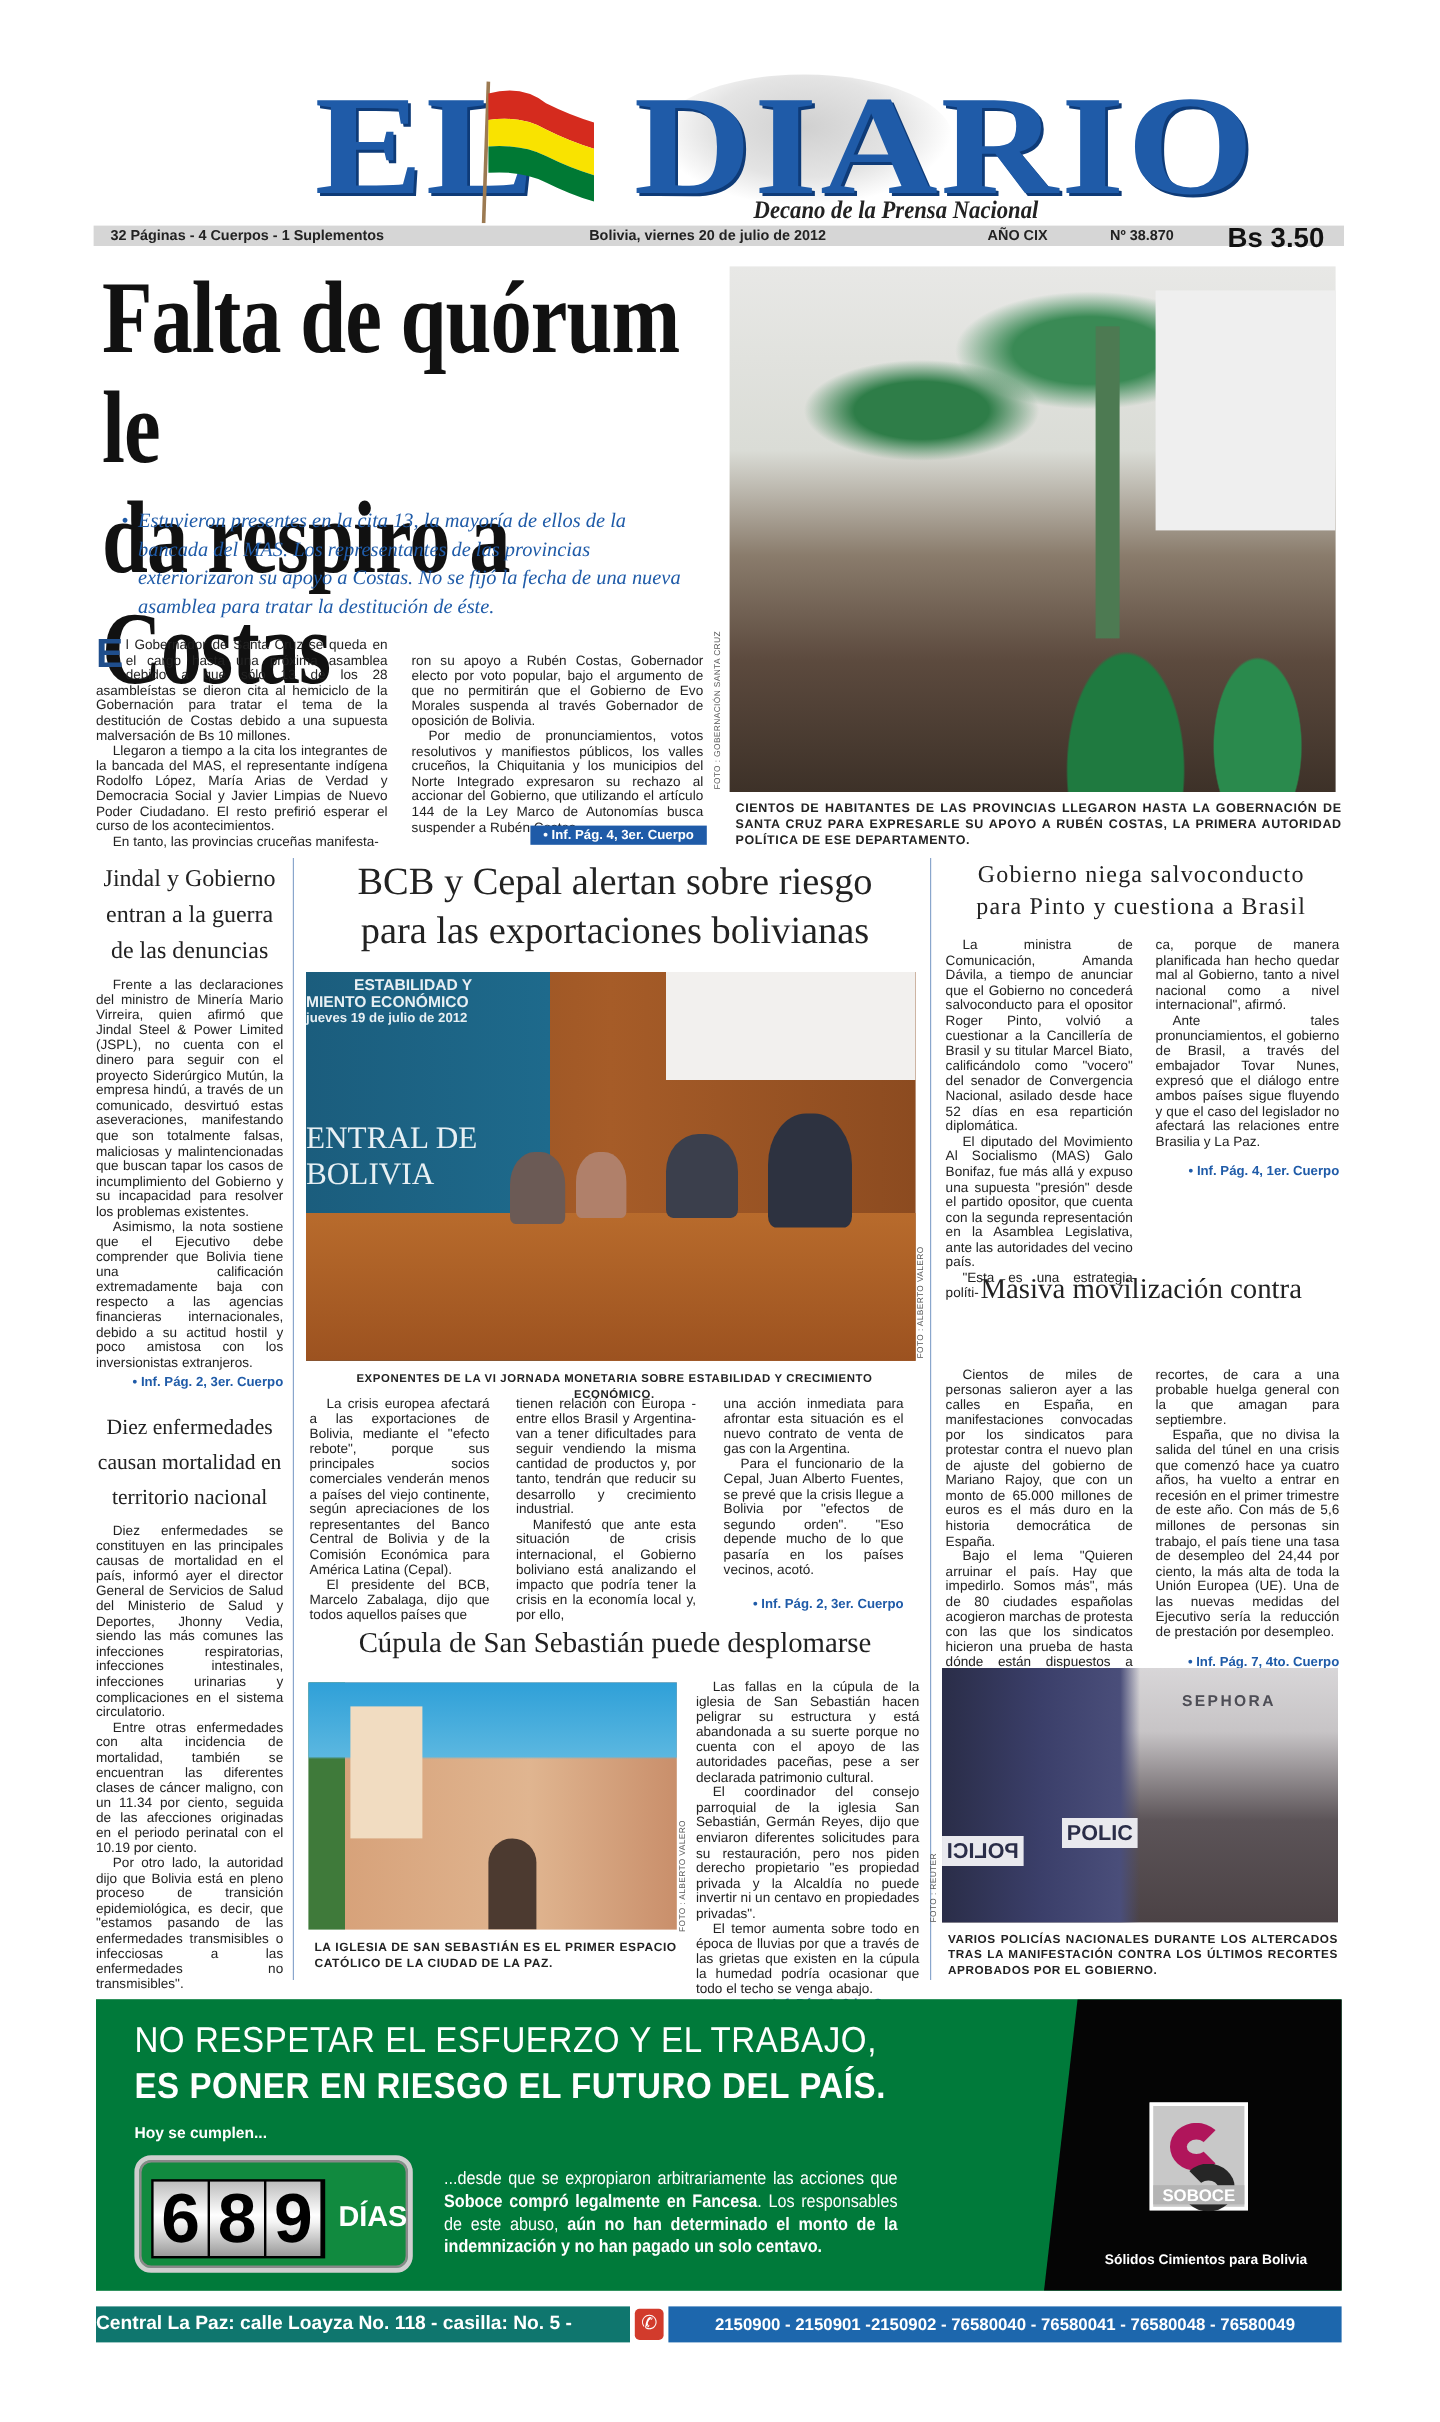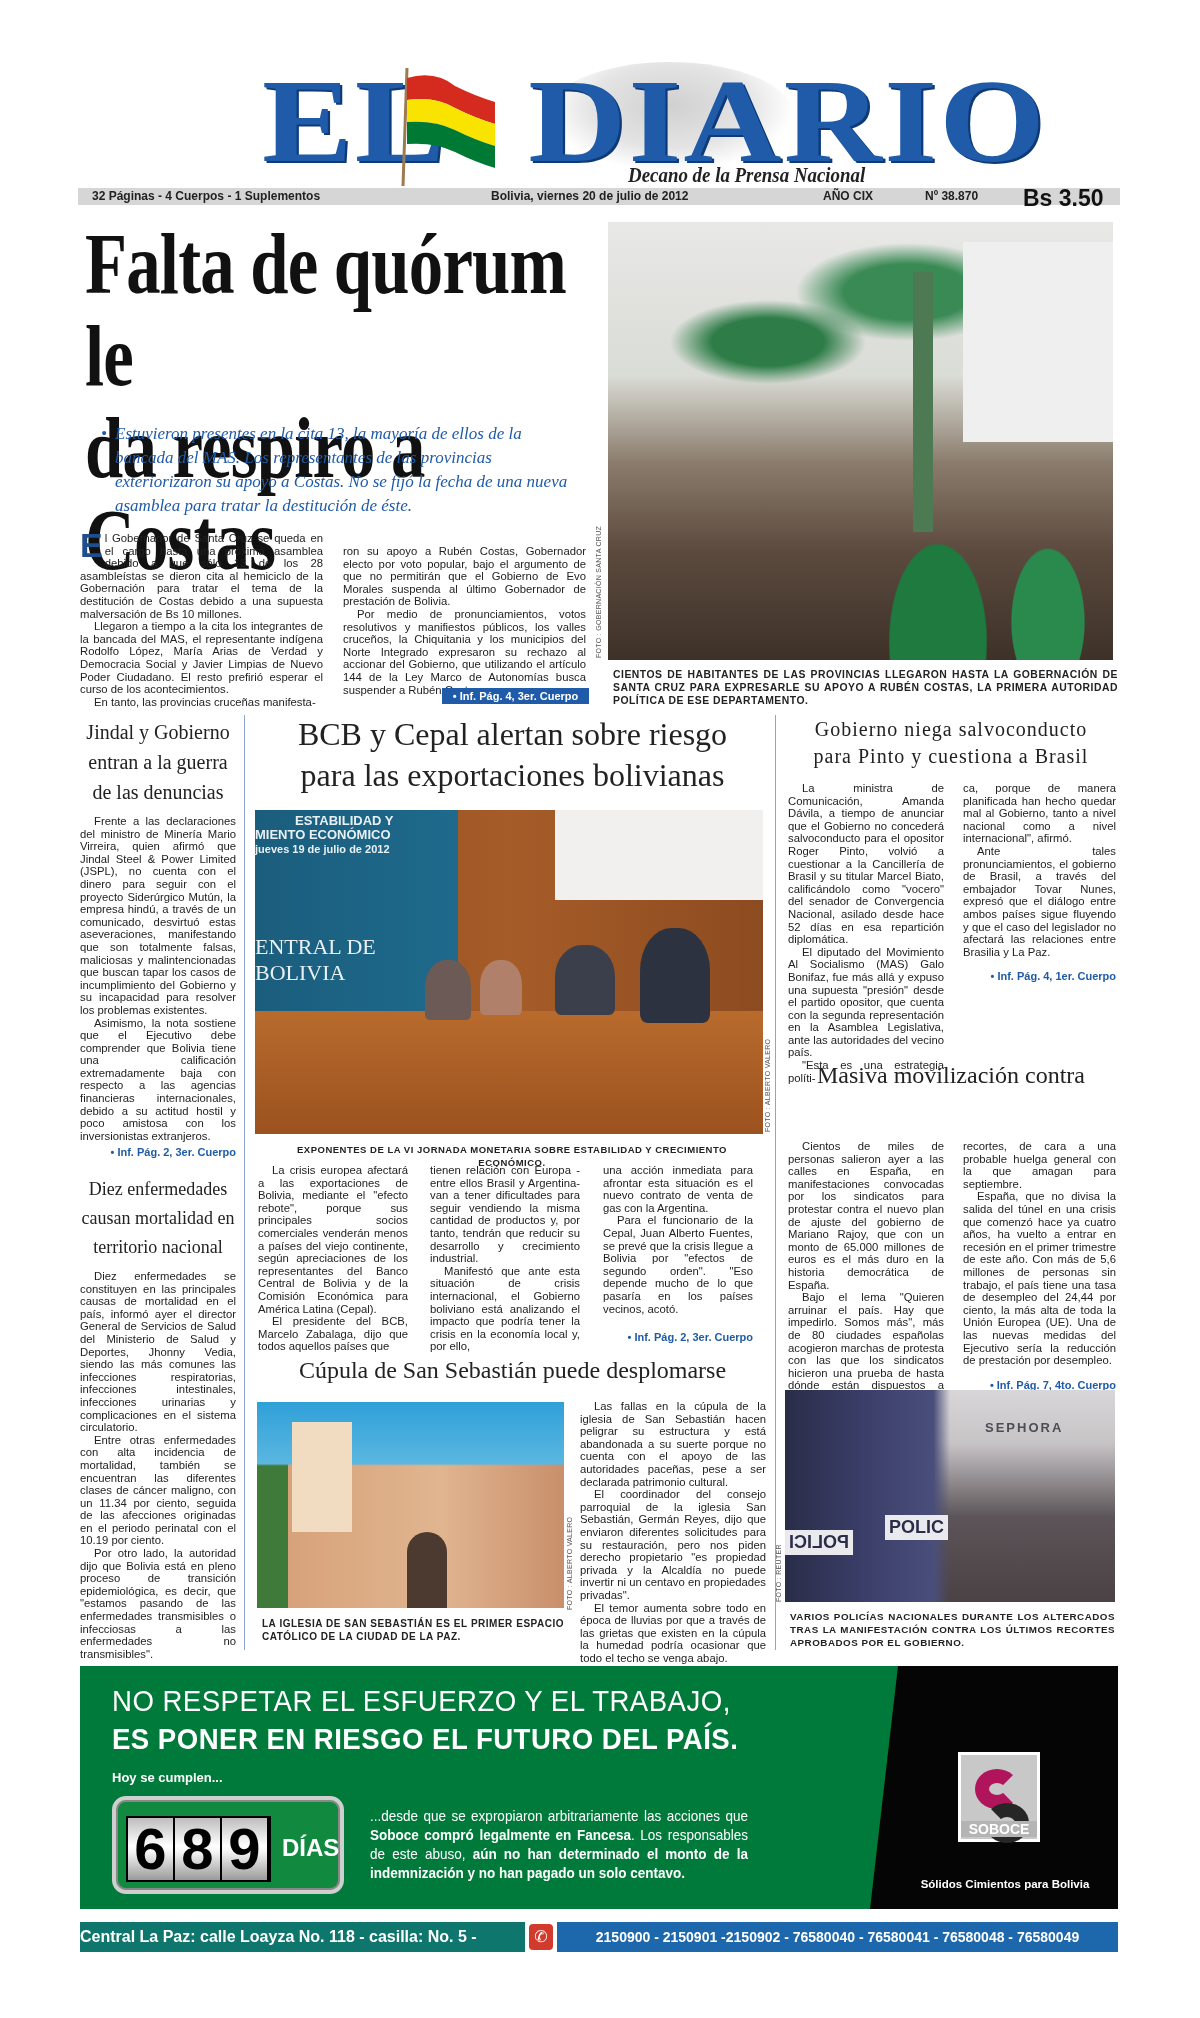--- a/index.html
+++ b/index.html
@@ -59,21 +59,21 @@
   .left-col1 { position: absolute; left: 80px; top: 815px; width: 156px; }
   .left-col2 { position: absolute; left: 80px; top: 1270px; width: 156px; }
 
   .photo-bcb { left: 255px; top: 810px; width: 508px; height: 324px;
     background:
       linear-gradient(180deg, transparent 0%, transparent 62%, #b86b2c 62%, #9c5220 100%),
       linear-gradient(90deg, #1b5d7d 0%, #1e6a8c 40%, transparent 40%),
       linear-gradient(90deg, #8c4b20 0%, #a65c28 50%, #8c4b20 100%); }
   .photo-bcb .screen { position: absolute; left: 300px; top: 0; width: 208px; height: 90px; background: #f2f0ee; }
   .photo-bcb .bannertxt { position: absolute; left: 0; top: 4px; width: 200px; color: #e8f0f4; font-weight: bold; font-size: 13px; line-height: 14px; }
-  .photo-bcb .bannertxt2 { position: absolute; left: 0; top: 124px; width: 190px; color: #e8f0f4; font-family: "Liberation Serif", serif; font-size: 22px; }
+  .photo-bcb .bannertxt2 { position: absolute; left: 0; top: 124px; width: 190px; color: #e8f0f4; font-family: "Liberation Serif", serif; font-size: 26px; }
   .photo-bcb .person { position: absolute; border-radius: 45% 45% 10% 10%; }
 
   .bcb-col { position: absolute; top: 1164px; width: 150px; }
 
   .photo-church { left: 257px; top: 1402px; width: 307px; height: 206px;
     background:
       linear-gradient(180deg, #2fa0d8 0%, #5bb7e0 30%, transparent 31%),
       linear-gradient(90deg, #3f7a3a 0%, #3f7a3a 10%, #d7a27a 10%, #e0b590 60%, #c98f6b 100%); }
   .photo-church .tower { position: absolute; left: 35px; top: 20px; width: 60px; height: 110px; background: #f1dcc1; }
   .photo-church .door { position: absolute; left: 150px; top: 130px; width: 40px; height: 76px; background: #4c3a30; border-radius: 20px 20px 0 0; }
@@ -143,21 +143,21 @@
   <span class="bullet">•</span>
   <span>Estuvieron presentes en la cita 13, la mayoría de ellos de la bancada del MAS. Los representantes de las provincias exteriorizaron su apoyo a Costas. No se fijó la fecha de una nueva asamblea para tratar la destitución de éste.</span>
 </div>
 
 <div class="lead-col1 body">
   <p style="text-indent:0"><span class="dropcap">E</span><span>l Gobernador de Santa Cruz se queda en el cargo hasta una próxima asamblea debido a que sólo 13 de los 28 asambleístas se dieron cita al hemiciclo de la Gobernación para tratar el tema de la destitución de Costas debido a una supuesta malversación de Bs 10 millones.</span></p>
   <p>Llegaron a tiempo a la cita los integrantes de la bancada del MAS, el representante indígena Rodolfo López, María Arias de Verdad y Democracia Social y Javier Limpias de Nuevo Poder Ciudadano. El resto prefirió esperar el curso de los acontecimientos.</p>
   <p>En tanto, las provincias cruceñas manifesta-</p>
 </div>
 <div class="lead-col2 body">
-  <p style="text-indent:0">ron su apoyo a Rubén Costas, Gobernador electo por voto popular, bajo el argumento de que no permitirán que el Gobierno de Evo Morales suspenda al último Gobernador de prestación de Bolivia.</p>
+  <p style="text-indent:0">ron su apoyo a Rubén Costas, Gobernador electo por voto popular, bajo el argumento de que no permitirán que el Gobierno de Evo Morales suspenda al través Gobernador de oposición de Bolivia.</p>
   <p>Por medio de pronunciamientos, votos resolutivos y manifiestos públicos, los valles cruceños, la Chiquitania y los municipios del Norte Integrado expresaron su rechazo al accionar del Gobierno, que utilizando el artículo 144 de la Ley Marco de Autonomías busca suspender a Rubén Costas.</p>
 </div>
 <div class="ref-box">• Inf. Pág. 4, 3er. Cuerpo</div>
 
 <div class="photo photo-rally">
   <div class="bldg"></div>
   <div class="trunk"></div>
 </div>
 <div class="credit" style="left:595px; top:658px;">FOTO : GOBERNACIÓN SANTA CRUZ</div>
 <div class="caption" style="left:613px; top:668px; width:505px;">CIENTOS DE HABITANTES DE LAS PROVINCIAS LLEGARON HASTA LA GOBERNACIÓN DE SANTA CRUZ PARA EXPRESARLE SU APOYO A RUBÉN COSTAS, LA PRIMERA AUTORIDAD POLÍTICA DE ESE DEPARTAMENTO.</div>
@@ -251,21 +251,21 @@
   <p>Bajo el lema "Quieren arruinar el país. Hay que impedirlo. Somos más", más de 80 ciudades españolas acogieron marchas de protesta con las que los sindicatos hicieron una prueba de hasta dónde están dispuestos a llegar los españoles en su rechazo a los</p>
 </div>
 <div class="body" style="position:absolute; left:963px; top:1140px; width:153px;">
   <p style="text-indent:0">recortes, de cara a una probable huelga general con la que amagan para septiembre.</p>
   <p>España, que no divisa la salida del túnel en una crisis que comenzó hace ya cuatro años, ha vuelto a entrar en recesión en el primer trimestre de este año. Con más de 5,6 millones de personas sin trabajo, el país tiene una tasa de desempleo del 24,44 por ciento, la más alta de toda la Unión Europea (UE). Una de las nuevas medidas del Ejecutivo sería la reducción de prestación por desempleo.</p>
   <div class="ref" style="margin-top:12px">• Inf. Pág. 7, 4to. Cuerpo</div>
 </div>
 <div class="photo photo-spain">
   <div class="shield" style="left:0; top:140px; transform:scaleX(-1);">POLICI</div>
   <div class="shield" style="left:100px; top:125px;">POLIC</div>
-  <div style="position:absolute; left:200px; top:30px; color:#4d4d55; font-size:13px; letter-spacing:2px; font-weight:bold;">SEPHORA</div>
+  <div style="position:absolute; left:200px; top:20px; color:#4d4d55; font-size:13px; letter-spacing:2px; font-weight:bold;">SEPHORA</div>
 </div>
 <div class="credit" style="left:775px; top:1602px;">FOTO : REUTER</div>
 <div class="caption" style="left:790px; top:1610px; width:325px; font-size:9.8px;">VARIOS POLICÍAS NACIONALES DURANTE LOS ALTERCADOS TRAS LA MANIFESTACIÓN CONTRA LOS ÚLTIMOS RECORTES APROBADOS POR EL GOBIERNO.</div>
 
 <div class="ad">
   <div class="black"></div>
   <div class="l1">NO RESPETAR EL ESFUERZO Y EL TRABAJO,</div>
   <div class="l2">ES PONER EN RIESGO EL FUTURO DEL PAÍS.</div>
   <div class="hoy">Hoy se cumplen...</div>
   <div class="counter">

